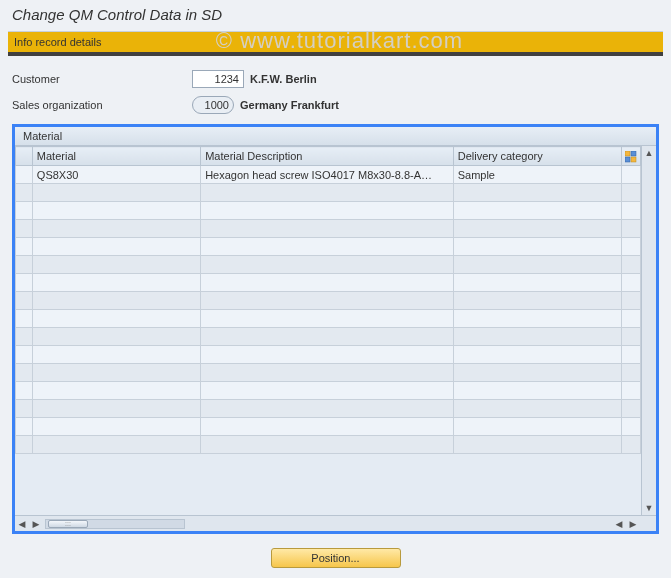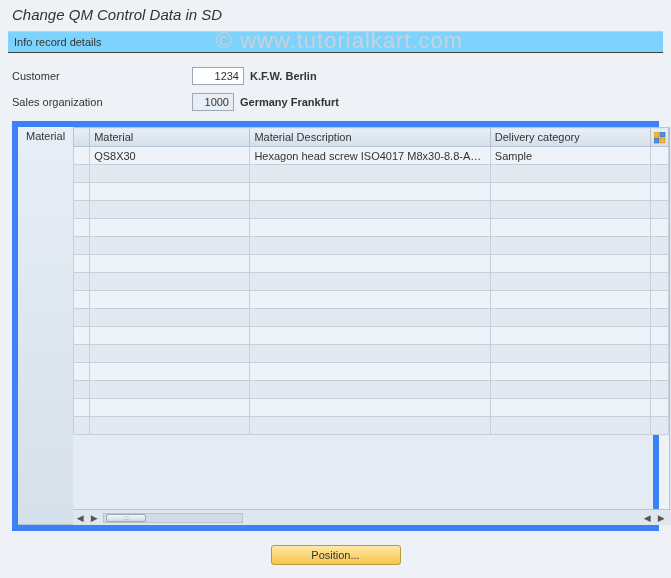--- a/index.html
+++ b/index.html
@@ -19,23 +19,23 @@
     position: relative;
   }
   .page-title {
     font-size: 15px;
     font-weight: normal;
     font-style: italic;
     color: #333;
     padding: 6px 4px 8px 4px;
   }
   .subbar {
-    background: #7dd3fc;
+    background: #eab308;
     border-top: 1px solid #c7d0da;
-    border-bottom: 1px solid #404040;
+    border-bottom: 4px solid #404040;
     padding: 4px 6px;
     font-size: 11px;
     color: #333;
   }
   .form-block {
     margin: 12px 4px 8px 4px;
   }
   .form-row {
     display: flex;
     align-items: center;
@@ -48,21 +48,21 @@
   .input-box {
     height: 18px;
     border: 1px solid #9aa8b8;
     background: #fff;
     padding: 0 4px;
     font-size: 11px;
     line-height: 16px;
     text-align: right;
     display: inline-block;
   }
-  .input-box.ro { background: #e9eef4; }
+  .input-box.ro { background: #e9eef4; border-radius: 9px; }
   .input-cust { width: 52px; }
   .input-sorg { width: 42px; }
   .form-text {
     margin-left: 6px;
     min-width: 160px;
     font-weight: bold;
   }
   .sap-btn {
     display: inline-flex;
     align-items: center;
@@ -73,25 +73,25 @@
     font-size: 11px;
     color: #333;
     background: linear-gradient(#ffe9a6, #f6c64b);
     border: 1px solid #b89a3d;
     border-radius: 3px;
     cursor: pointer;
   }
   .btn-right { margin-left: auto; }
   .panel {
     margin: 4px 4px 0 4px;
-    border: 6px solid #3b82f6;
+    border: 3px solid #3b82f6;
     background: #e4ebf3;
     height: 410px;
     display: flex;
-    flex-direction: row;
+    flex-direction: column;
   }
   .panel-head {
     background: linear-gradient(#e7eef6, #d6e0ea);
     border-bottom: 1px solid #b8c4d1;
     padding: 3px 8px;
     font-size: 11px;
     color: #333;
   }
   .grid-wrap {
     flex: 1 1 auto;

